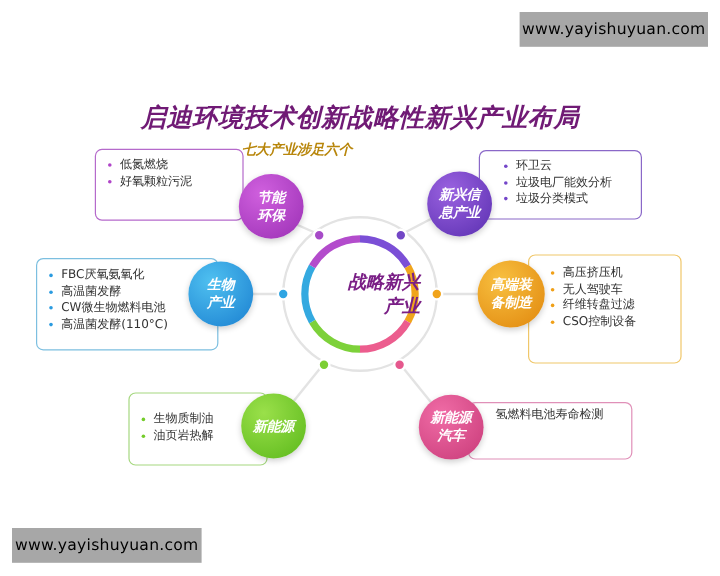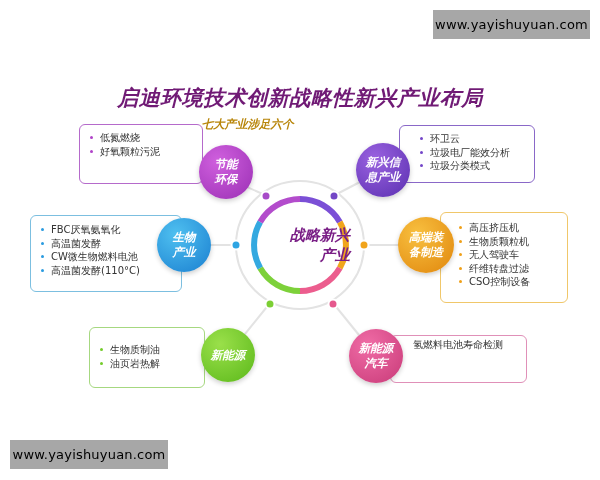--- a/index.html
+++ b/index.html
@@ -99,32 +99,31 @@
   </ul>
 </div>
 <div class="node" style="left:157px; top:218px; width:54px; height:54px; background:radial-gradient(circle at 35% 30%, #4fc0f0, #1a7fd0);">
   <span>生物
 产业</span>
 </div>
 
 <div class="box" style="left:440px; top:212px; width:128px; height:91px; border:1.5px solid #f0c76a; padding:8px 12px 0 16px; --dot:#f0a018;">
   <ul>
     <li>高压挤压机</li>
-    <li>生物质颗粒机</li>
     <li>无人驾驶车</li>
     <li>纤维转盘过滤</li>
     <li>CSO控制设备</li>
   </ul>
 </div>
 <div class="node" style="left:398px; top:217px; width:56px; height:56px; background:radial-gradient(circle at 35% 30%, #f8c040, #e0860c);">
   <span>高端装
 备制造</span>
 </div>
 
-<div class="box" style="left:89px; top:327px; width:116px; height:61px; border:1.5px solid #a6d880; padding:15px 0 0 8px; --dot:#74cc2a;">
+<div class="box" style="left:107px; top:327px; width:116px; height:61px; border:1.5px solid #a6d880; padding:15px 0 0 8px; --dot:#74cc2a;">
   <ul>
     <li>生物质制油</li>
     <li>油页岩热解</li>
   </ul>
 </div>
 <div class="node" style="left:201px; top:328px; width:54px; height:54px; background:radial-gradient(circle at 35% 30%, #9ae04a, #5bb81a);">
   <span>新能源</span>
 </div>
 
 <div class="box" style="left:390px; top:335px; width:137px; height:48px; border:1.5px solid #e090b8; padding:2px 0 0 22px; --dot:transparent;">

